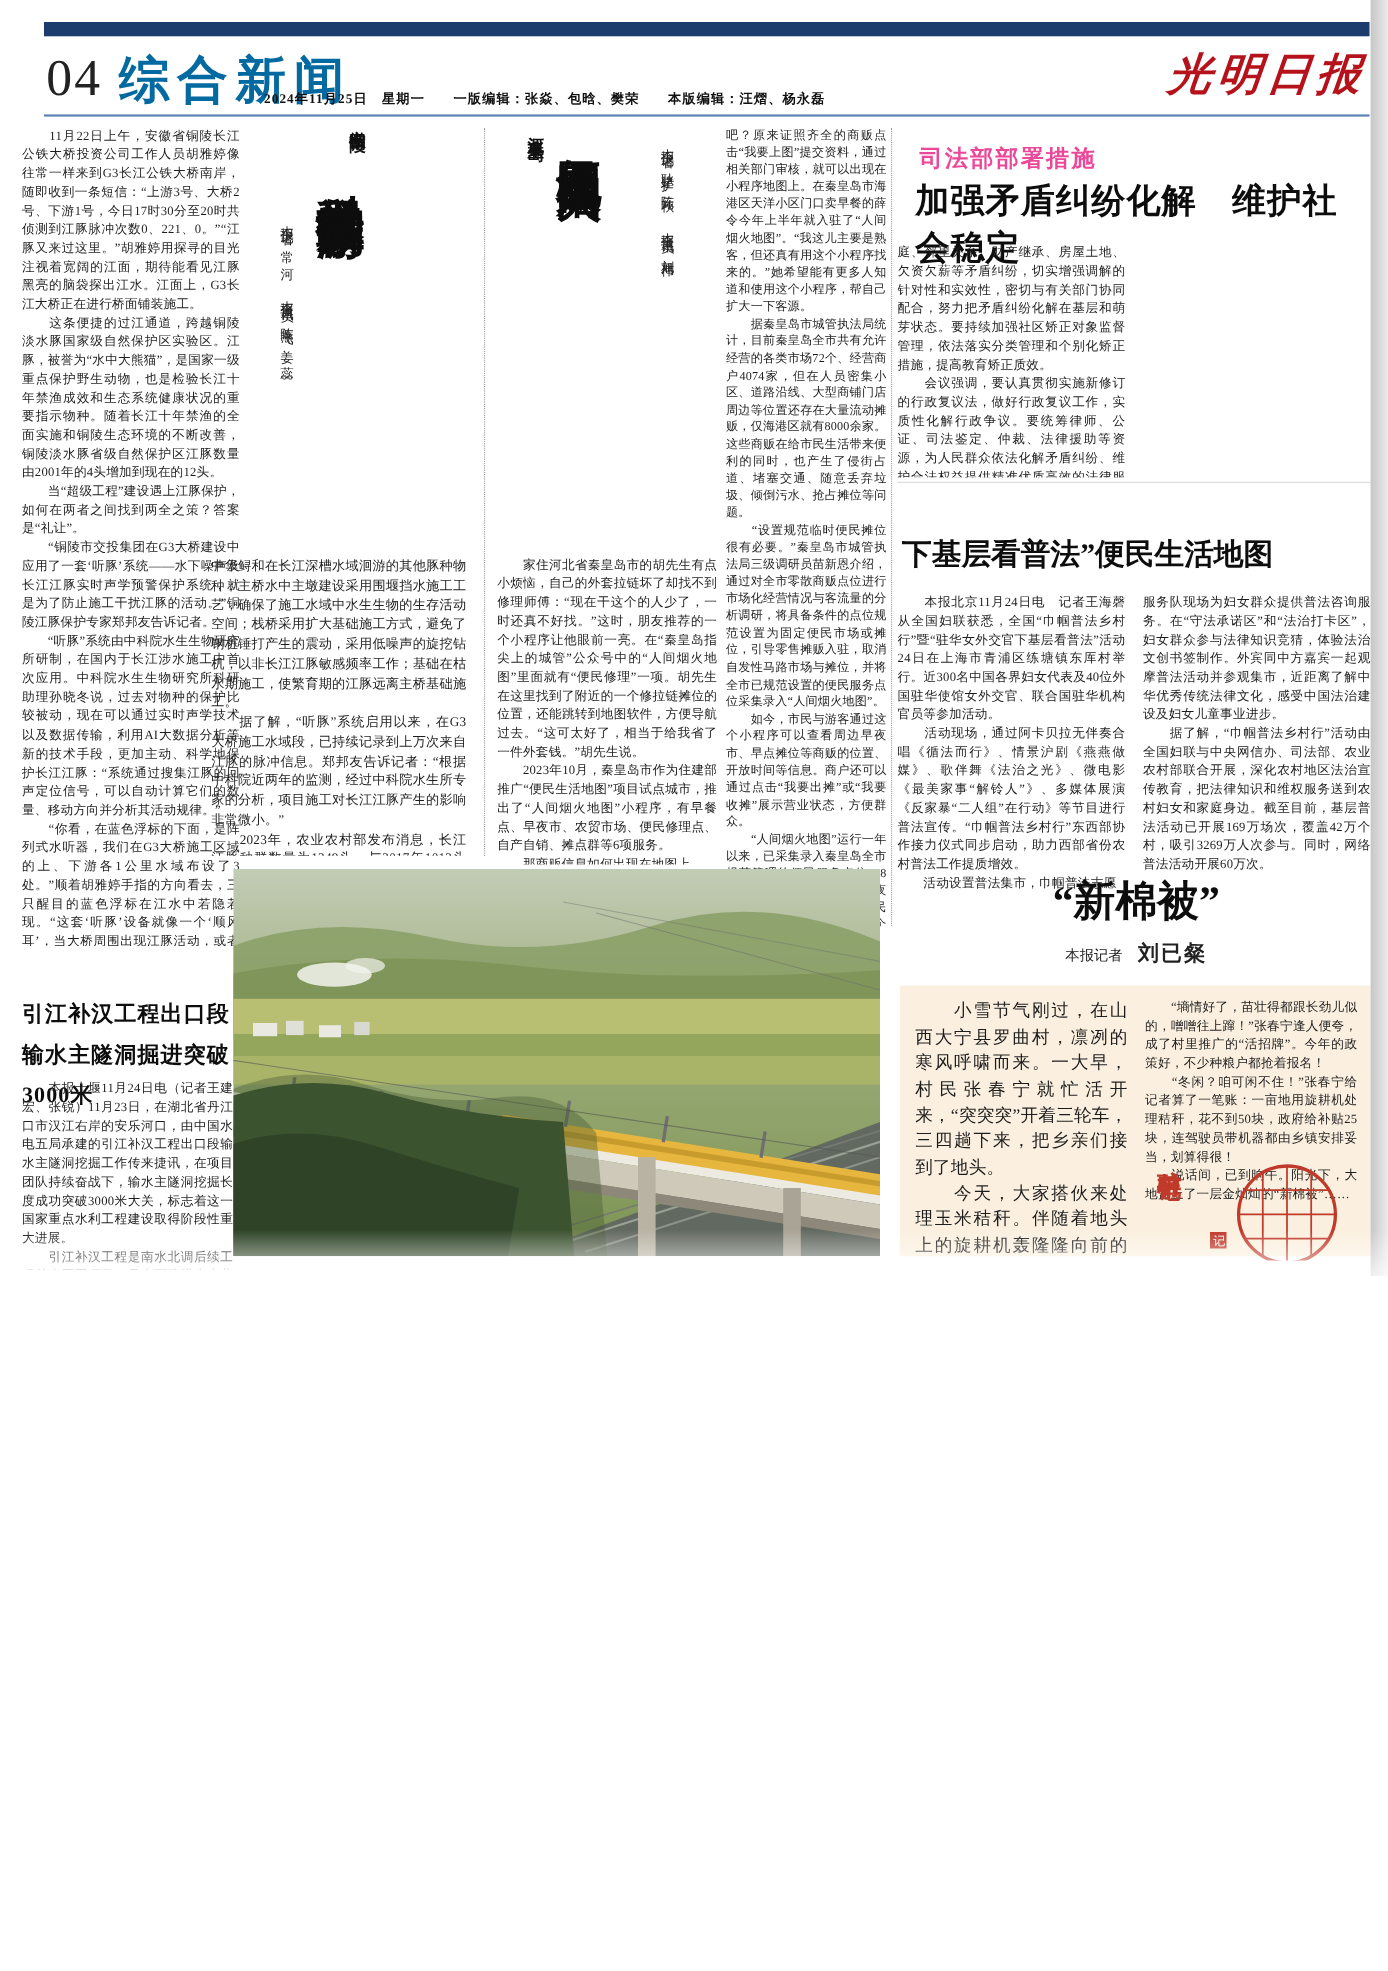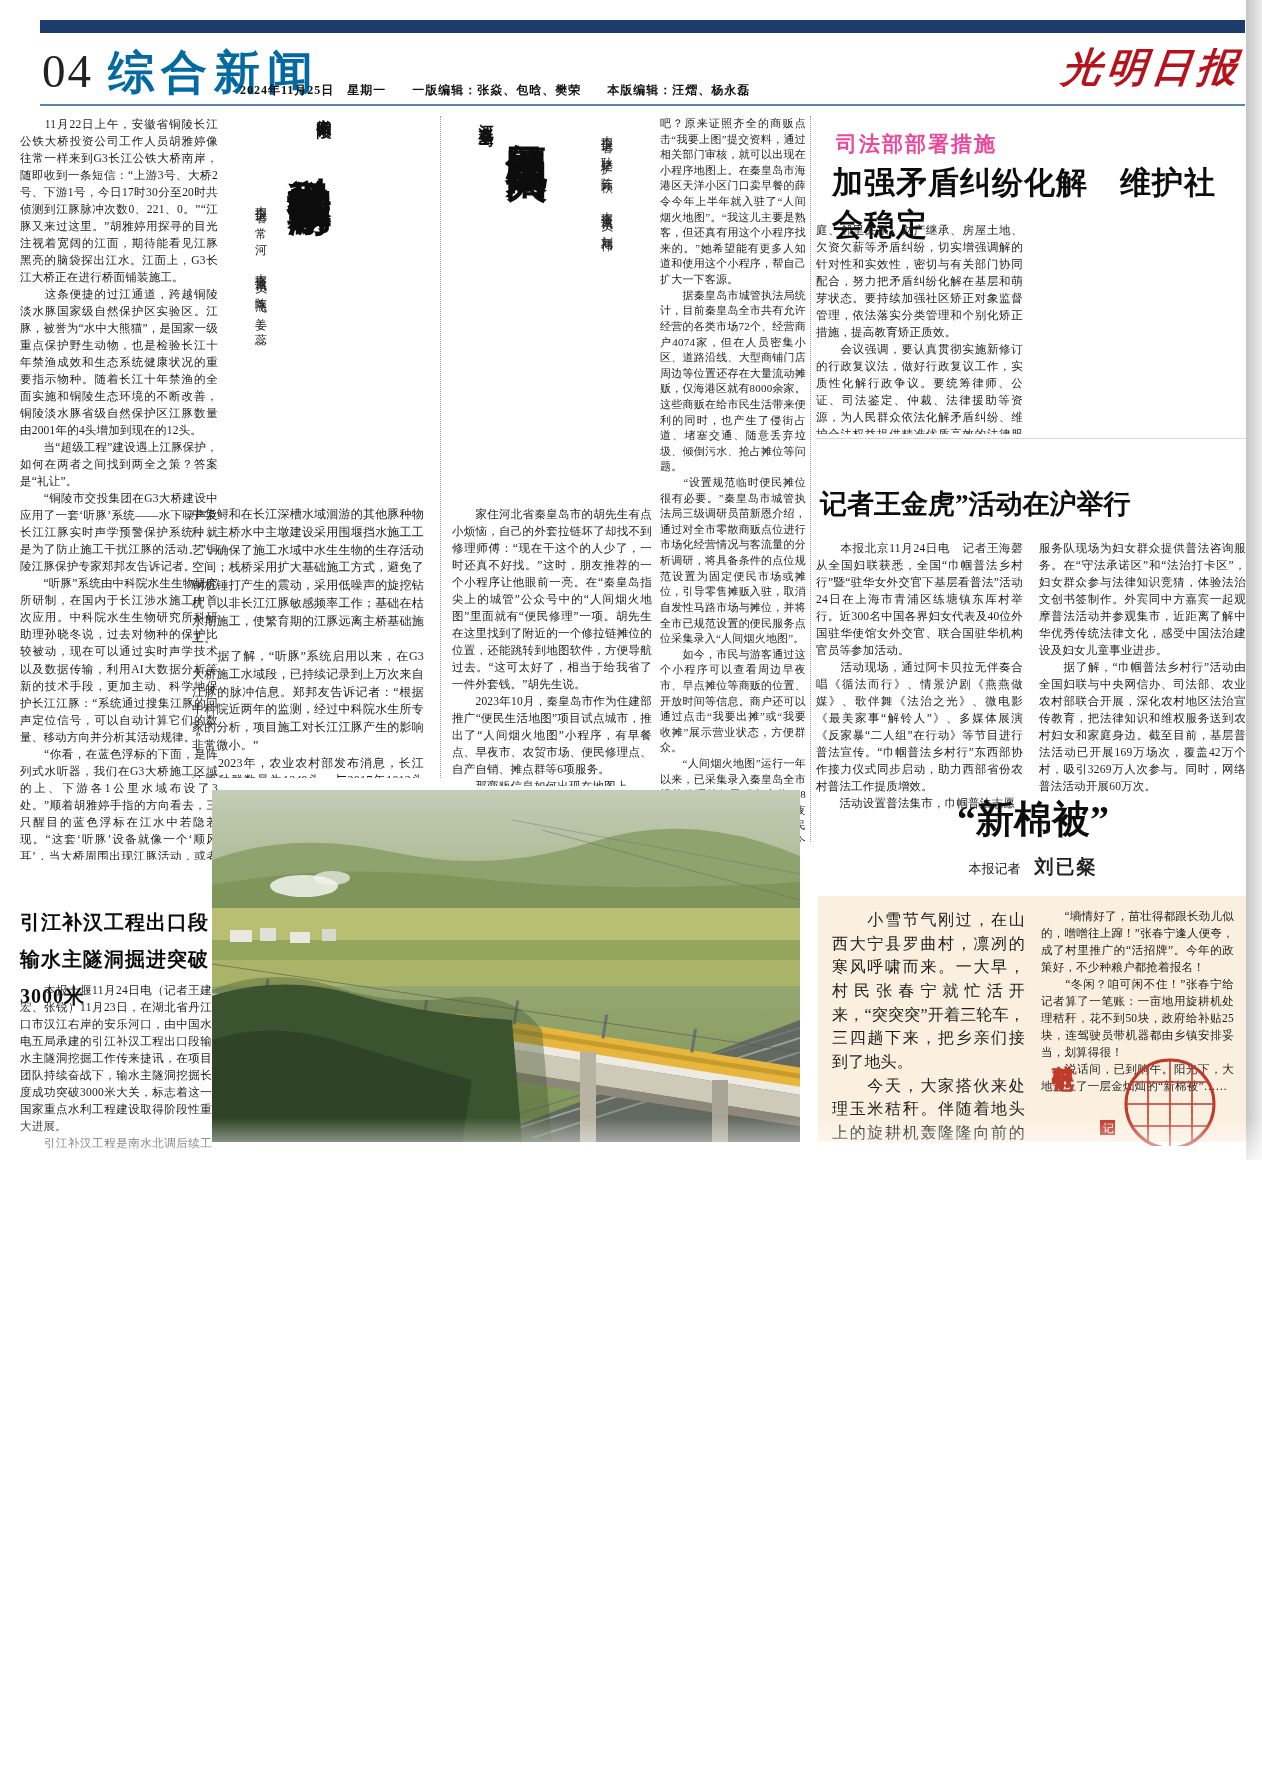--- a/index.html
+++ b/index.html
@@ -81,21 +81,21 @@
   <div class="abs dotted-v" style="left:810px;top:116px;height:726px;"></div>
 
   <div class="abs kicker" style="left:836px;top:130px;">司法部部署措施</div>
   <div class="abs headline big-head" style="left:832px;top:162px;width:414px;">加强矛盾纠纷化解　维护社会稳定</div>
   <div class="abs cols" style="left:816px;top:222px;width:430px;">
     <div class="body-text" style="width:207px;height:212px;">庭、邻里关系、财产继承、房屋土地、欠资欠薪等矛盾纠纷，切实增强调解的针对性和实效性，密切与有关部门协同配合，努力把矛盾纠纷化解在基层和萌芽状态。要持续加强社区矫正对象监督管理，依法落实分类管理和个别化矫正措施，提高教育矫正质效。
 　　会议强调，要认真贯彻实施新修订的行政复议法，做好行政复议工作，实质性化解行政争议。要统筹律师、公证、司法鉴定、仲裁、法律援助等资源，为人民群众依法化解矛盾纠纷、维护合法权益提供精准优质高效的法律服务，增强人民群众法治获得感。</div>
   </div>
   <div class="abs hair" style="left:816px;top:438px;width:430px;"></div>
 
-  <div class="abs headline mid-head" style="left:820px;top:486px;width:426px;">记者王金虎”活动在沪举行</div>
+  <div class="abs headline mid-head" style="left:820px;top:486px;width:426px;">下基层看普法”便民生活地图</div>
   <div class="abs cols" style="left:816px;top:540px;width:430px;">
     <div class="body-text" style="width:207px;height:274px;">　　本报北京11月24日电　记者王海磬从全国妇联获悉，全国“巾帼普法乡村行”暨“驻华女外交官下基层看普法”活动24日在上海市青浦区练塘镇东厍村举行。近300名中国各界妇女代表及40位外国驻华使馆女外交官、联合国驻华机构官员等参加活动。
 　　活动现场，通过阿卡贝拉无伴奏合唱《循法而行》、情景沪剧《燕燕做媒》、歌伴舞《法治之光》、微电影《最美家事“解铃人”》、多媒体展演《反家暴“二人组”在行动》等节目进行普法宣传。“巾帼普法乡村行”东西部协作接力仪式同步启动，助力西部省份农村普法工作提质增效。
 　　活动设置普法集市，巾帼普法志愿</div>
     <div class="body-text" style="width:207px;height:306px;">服务队现场为妇女群众提供普法咨询服务。在“守法承诺区”和“法治打卡区”，妇女群众参与法律知识竞猜，体验法治文创书签制作。外宾同中方嘉宾一起观摩普法活动并参观集市，近距离了解中华优秀传统法律文化，感受中国法治建设及妇女儿童事业进步。
 　　据了解，“巾帼普法乡村行”活动由全国妇联与中央网信办、司法部、农业农村部联合开展，深化农村地区法治宣传教育，把法律知识和维权服务送到农村妇女和家庭身边。截至目前，基层普法活动已开展169万场次，覆盖42万个村，吸引3269万人次参与。同时，网络普法活动开展60万次。</div>
   </div>
 
   <div class="abs headline small-head" style="left:20px;top:904px;width:200px;">
     <div>引江补汉工程出口段</div>

